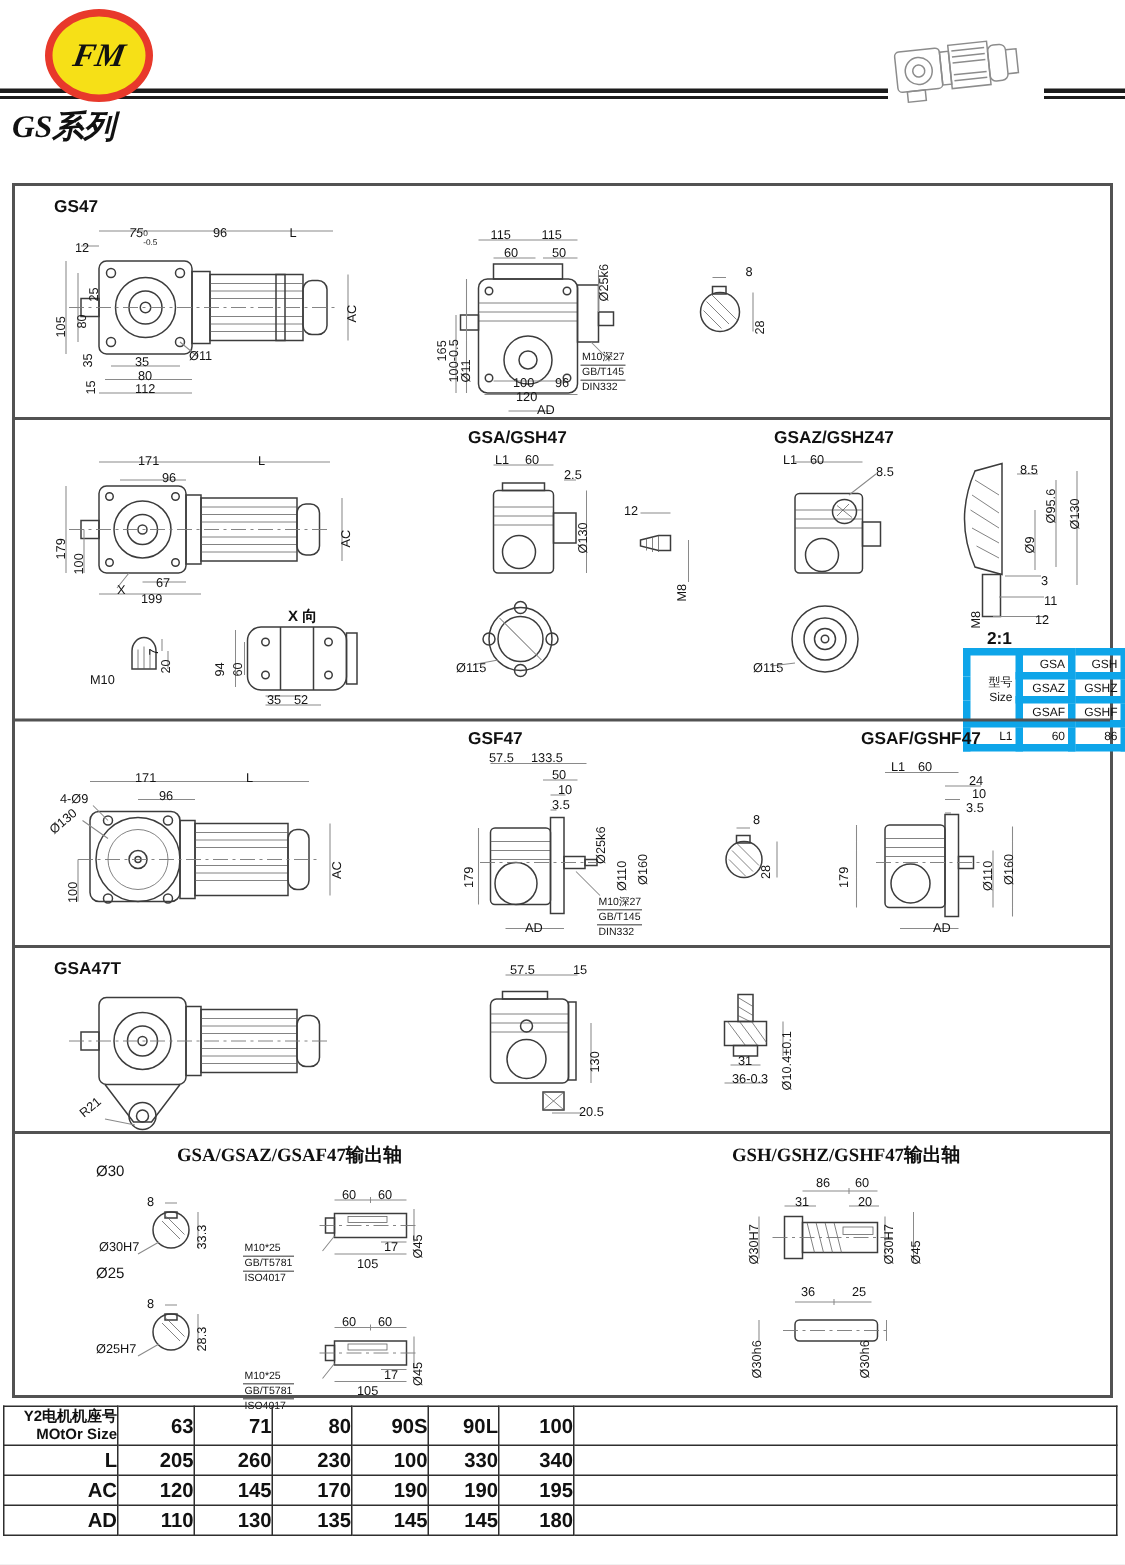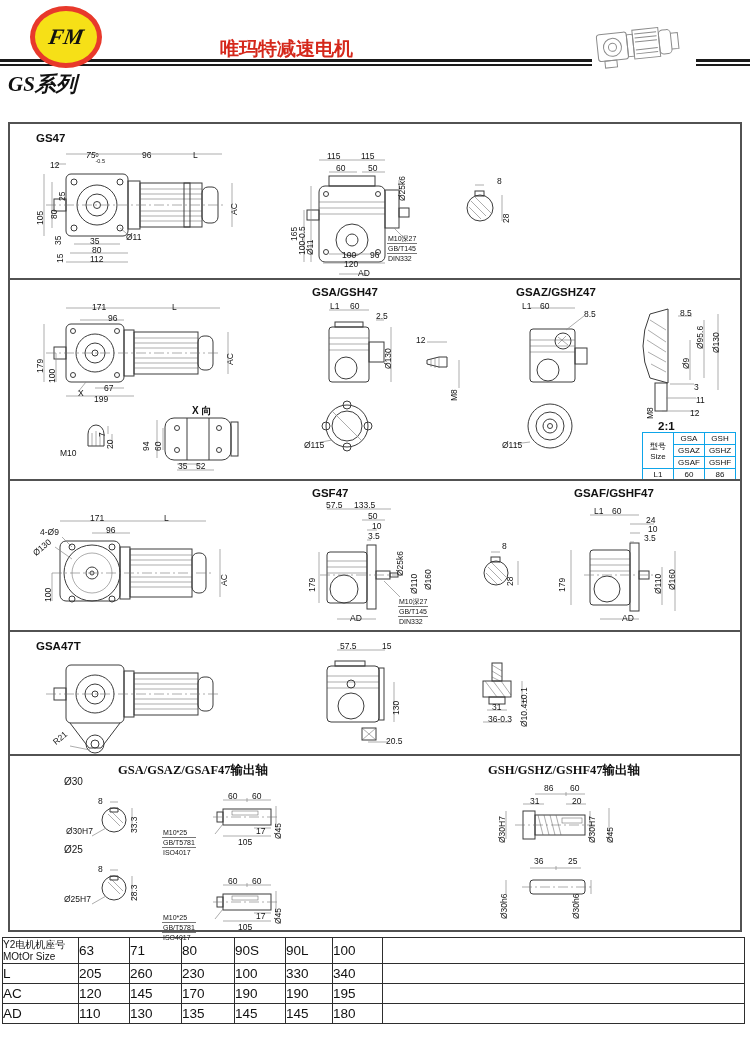--- a/index.html
+++ b/index.html
@@ -26,35 +26,34 @@
   .rot{transform:rotate(-90deg);transform-origin:left center}
   .r45{transform:rotate(-40deg);transform-origin:left center}
   .ttl{position:absolute;font-weight:bold;font-size:11.5px;color:#111;white-space:nowrap}
   .ttl5{position:absolute;font-weight:bold;font-size:12.5px;color:#111;font-family:"Liberation Serif",serif;white-space:nowrap}
   .note{position:absolute;font-size:7px;line-height:1.3;color:#141414}
   .note i{display:block;font-style:normal;border-bottom:.75px solid #777;padding:0 1px}
   .note i:last-child{border-bottom:none}
   .tol{display:inline-flex;flex-direction:column;font-size:5.5px;line-height:1.1;vertical-align:1px}
   .tol i{font-style:normal}
   .sizetab{position:absolute;left:632px;top:152px;border-collapse:collapse;font-size:8px;color:#111}
-  .sizetab td{border:1px solid #0ea5e9;text-align:center;padding:0 2px;height:11px;min-width:26px}
+  .sizetab td{border:5px solid #0ea5e9;text-align:right;padding:0 2px;height:11px;min-width:26px}
   .motab{position:absolute;left:2px;top:937px;border-collapse:collapse;table-layout:fixed;width:742px}
-  .motab td{border:1.5px solid #2e2e2e;text-align:left;font-weight:normal;font-size:13.5px;color:#111;height:19px;padding:0;overflow:hidden}
+  .motab td{border:1.5px solid #2e2e2e;text-align:right;font-weight:bold;font-size:13.5px;color:#111;height:19px;padding:0;overflow:hidden}
   .motab tr:first-child td{height:25px}
   .motab .hcell{font-size:10px;line-height:1.15}
 </style>
 </head>
 <body>
 
 <div class="page">
 
   <div class="logo">
       <span>FM</span>
     </div>
-  <div class="subtitle">唯玛特减速电机</div>
   <div class="rule"></div>
   <svg class="thumb" viewBox="0 0 104 66">
     <rect x="0" y="0" width="104" height="66" fill="#fff" stroke="none"></rect>
     <g stroke="#8c8c8c" fill="none" stroke-width="1" transform="rotate(-6 52 33)">
       <rect x="5" y="22" width="30" height="27" rx="3"></rect>
       <circle cx="20" cy="36" r="9"></circle>
         <circle cx="20" cy="36" r="4"></circle>
       <rect x="35" y="25" width="6" height="22"></rect>
       <rect x="41" y="21" width="26" height="29"></rect>
       <path d="M43 25h22M43 29h22M43 33h22M43 41h22M43 45h22"></path>

